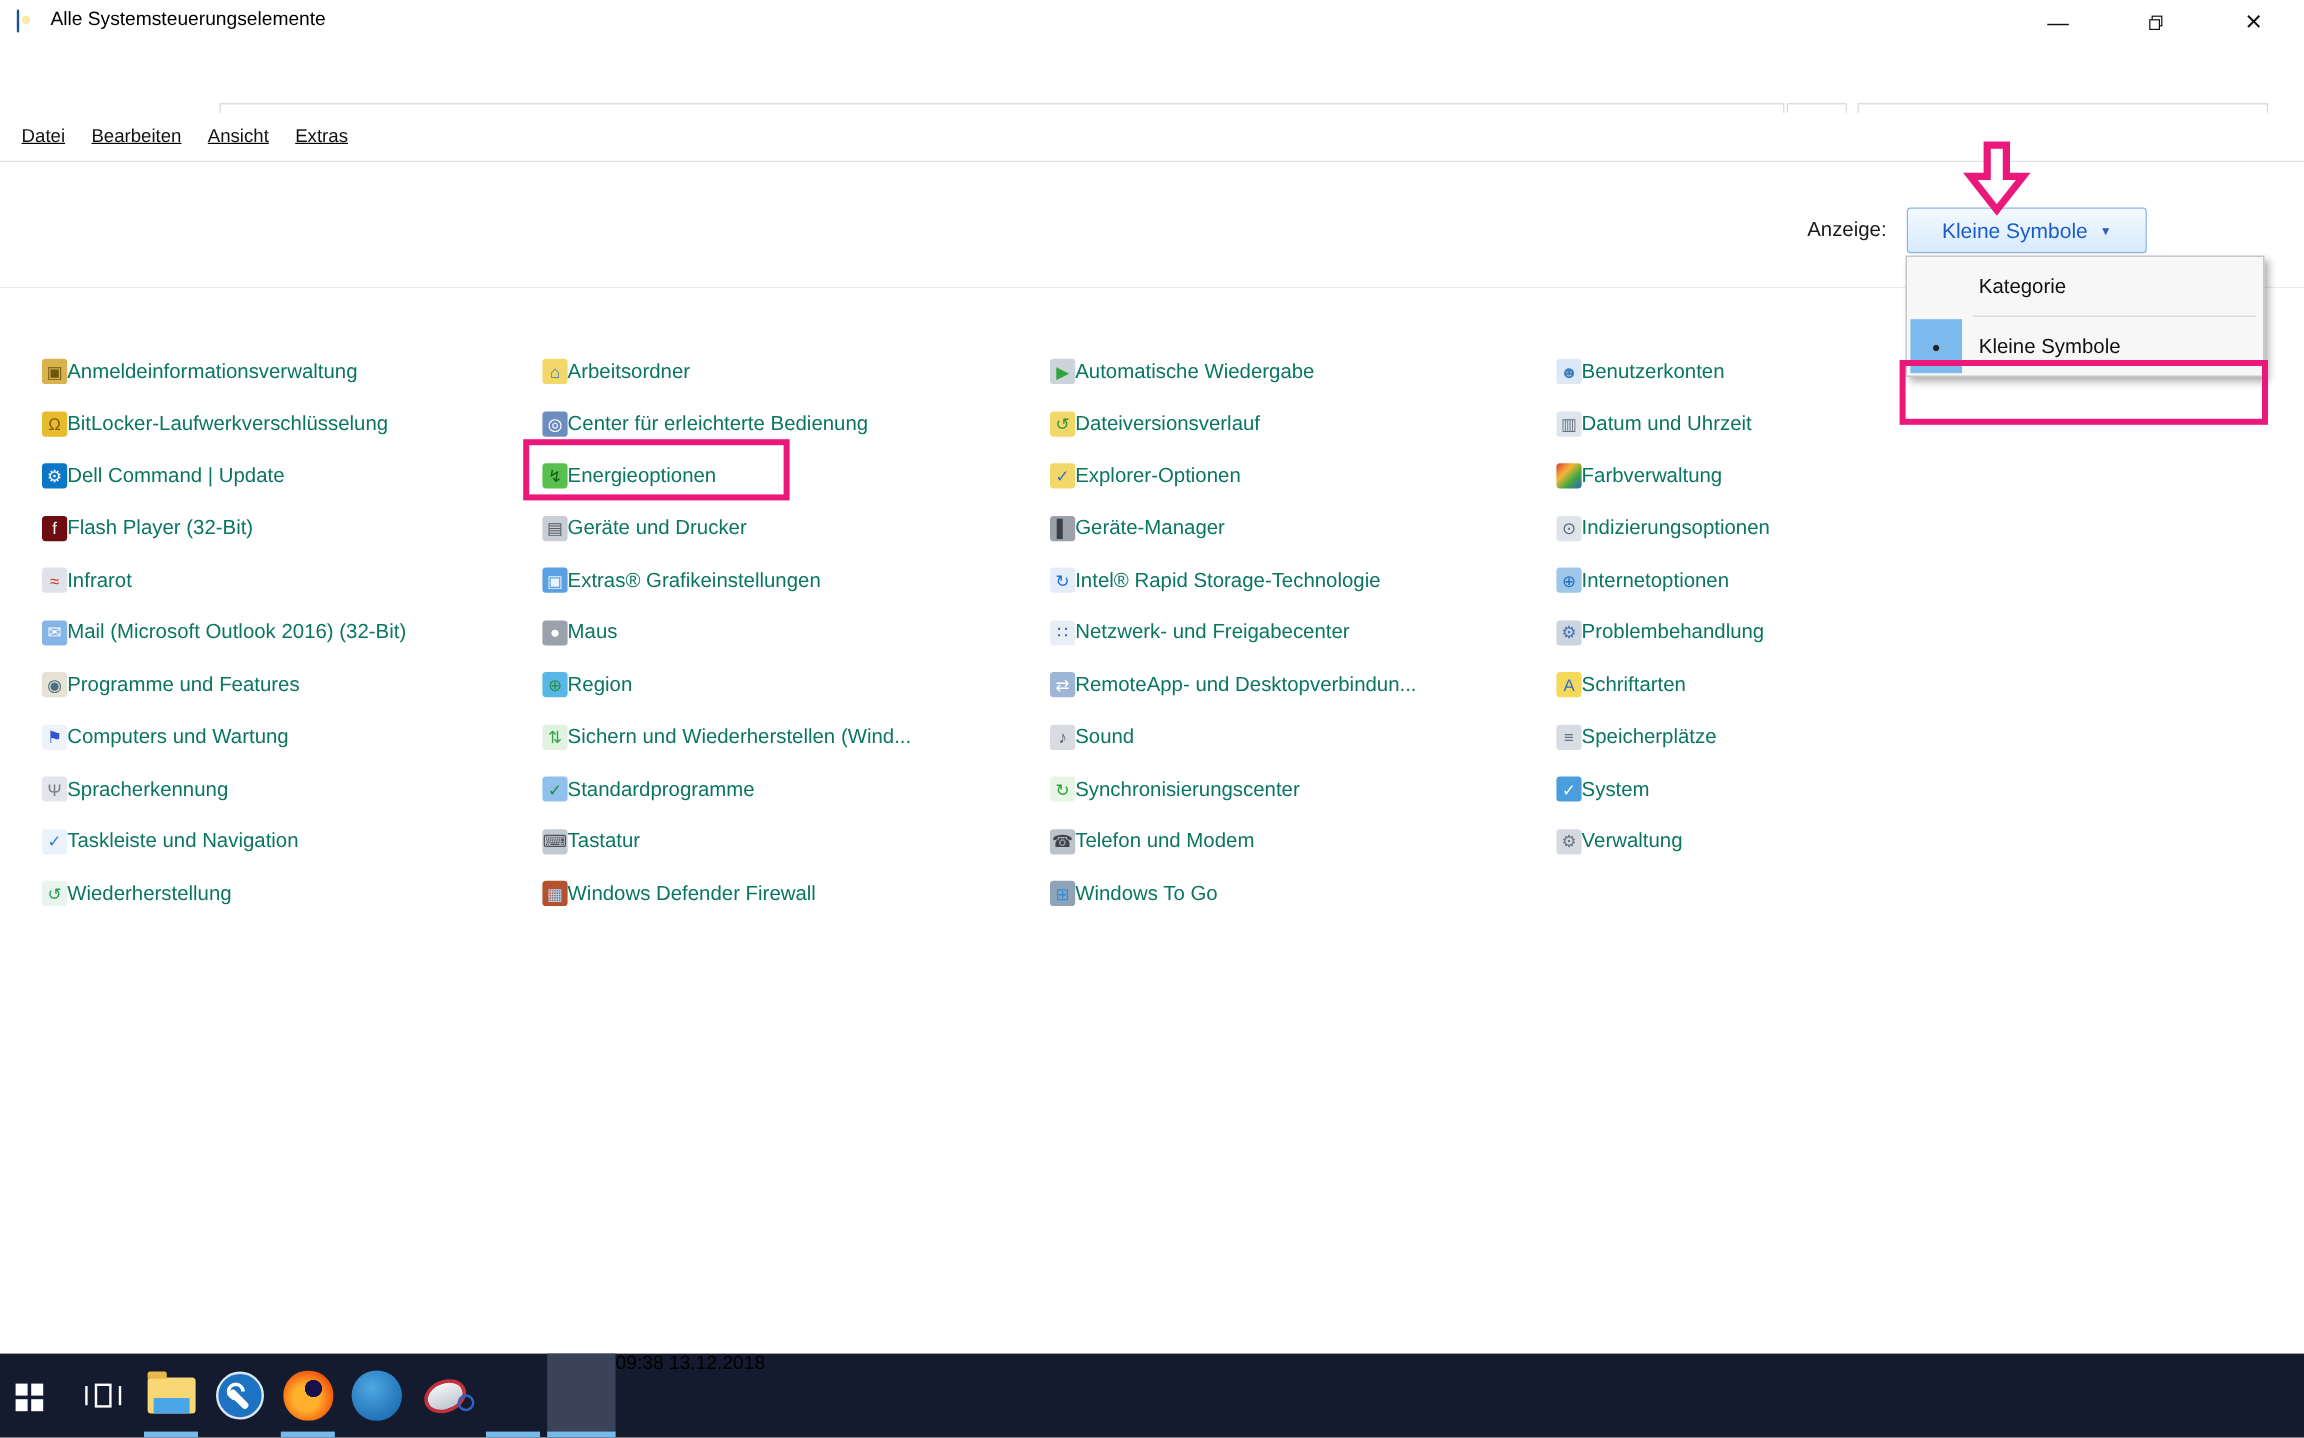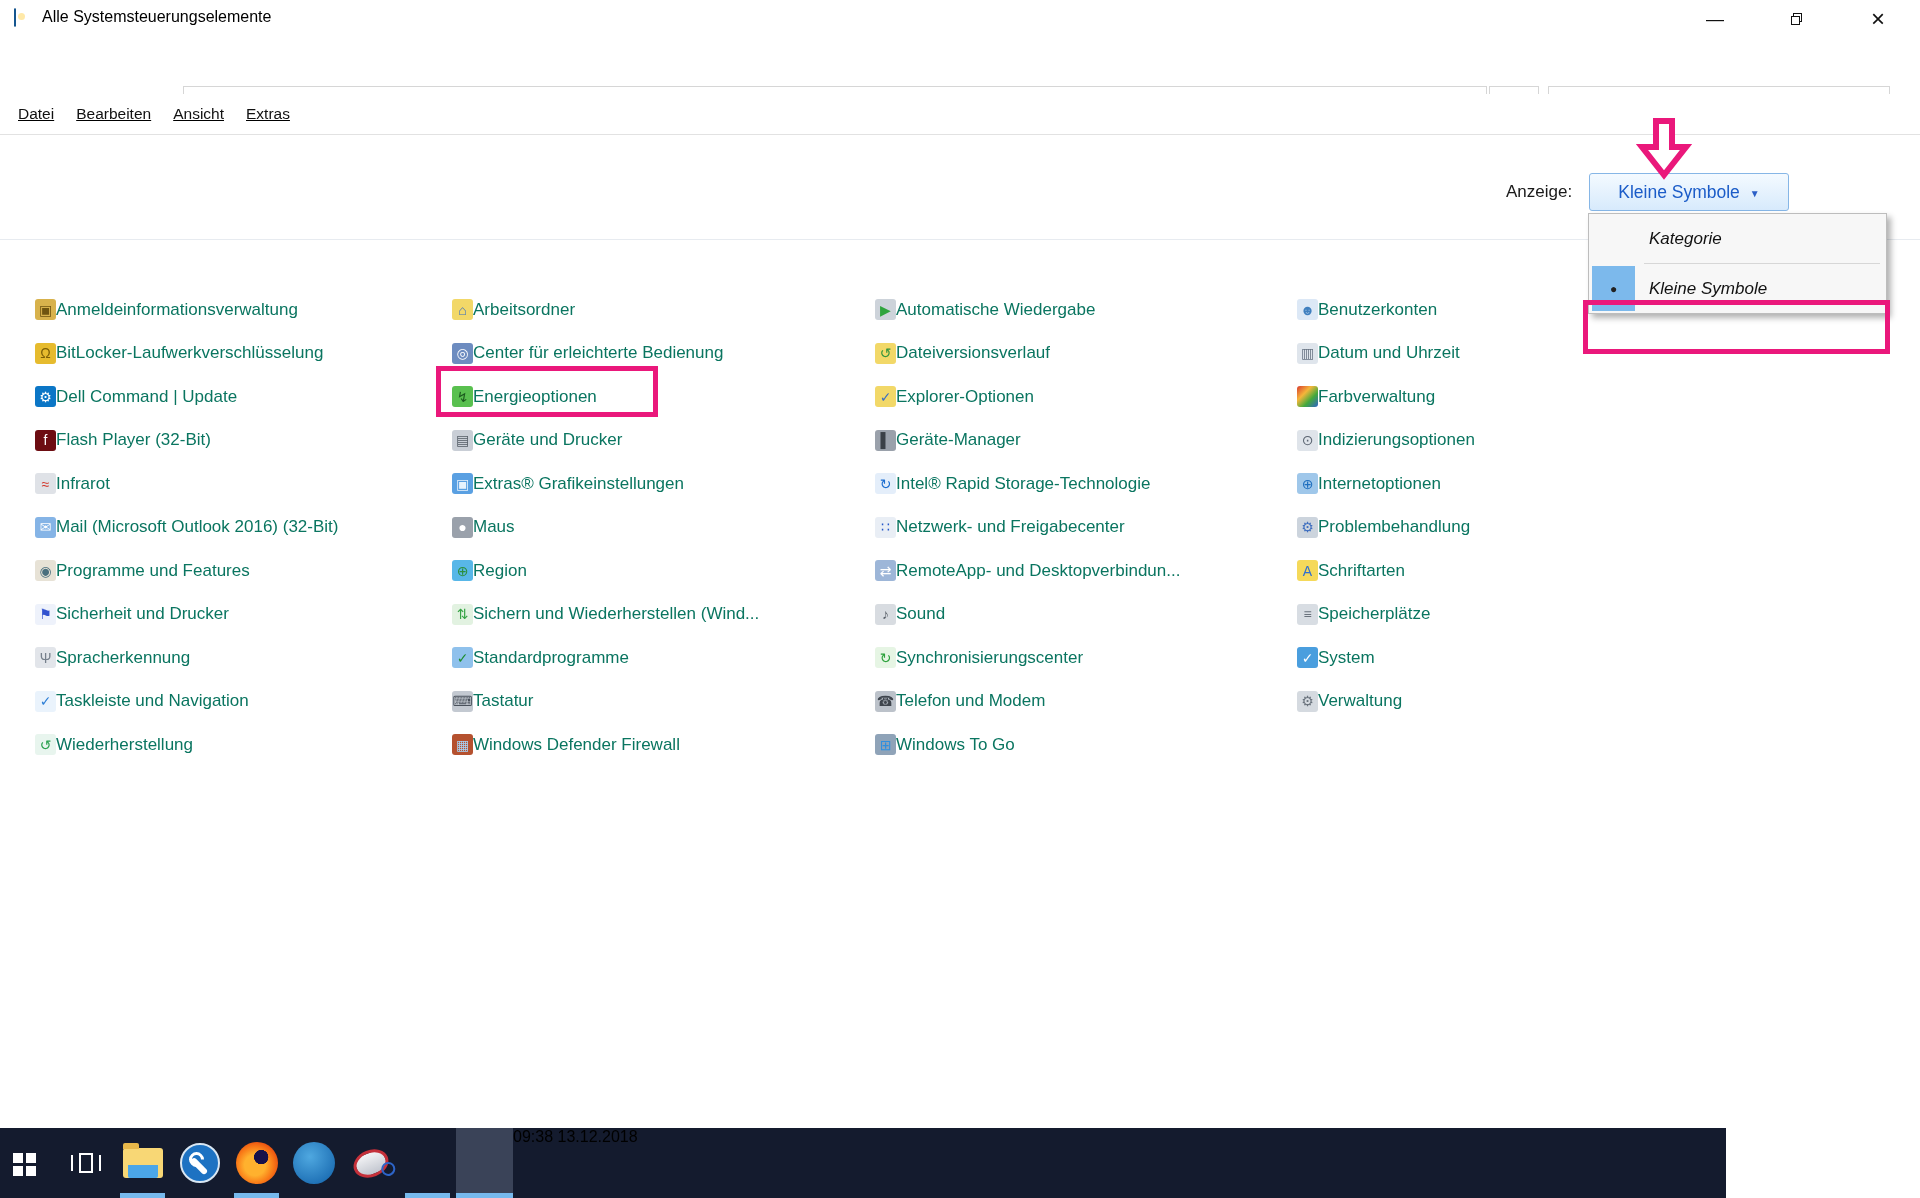--- a/index.html
+++ b/index.html
@@ -43,39 +43,39 @@
 
   
   .page-title{position:absolute;left:28px;top:168px;font-size:25px;color:#2b59c3;}
   .view-label{position:absolute;left:1506px;top:182px;font-size:17px;color:#1a1a1a;}
   .view-btn{position:absolute;left:1589px;top:173px;width:200px;height:38px;border:1px solid #86b6e6;border-radius:3px;background:linear-gradient(#f4faff,#d7eafc);display:flex;align-items:center;justify-content:center;gap:10px;font-size:17.5px;color:#1b5cc8;}
   .view-btn .caret{font-size:10px;color:#2b5fc7;margin-top:2px;}
   .header-line{position:absolute;left:0;top:239px;width:1920px;height:1px;background:#e7ebf0;}
 
   
   .view-menu{position:absolute;left:1588px;top:213px;width:299px;background:#f7f7f7;border:1px solid #bdbdbd;box-shadow:4px 4px 6px rgba(0,0,0,0.30);z-index:50;padding:2px 0;}
-  .vm-item{height:45px;display:flex;align-items:center;position:relative;font-style:italic;}
+  .vm-item{height:45px;display:flex;align-items:center;position:relative;}
   .vm-bullet{width:43px;height:45px;display:flex;align-items:center;justify-content:center;font-size:12px;color:#222;flex:0 0 auto;margin-left:3px;}
   .vm-bullet.sel{background:#7cb9ec;}
   .vm-label{font-size:17px;color:#111;margin-left:14px;white-space:nowrap;}
   .vm-sep{height:1px;background:#d7d7d7;margin:2px 6px 2px 55px;}
 
   
   .items-grid{position:absolute;left:0;top:288px;width:1920px;height:490px;}
   .col{position:absolute;top:0;}
   .cp-item{height:43.5px;display:flex;align-items:center;cursor:pointer;}
   .item-ico{width:21px;height:21px;border-radius:3px;display:flex;align-items:center;justify-content:center;font-size:14px;line-height:1;flex:0 0 auto;}
   .item-label{font-size:17px;color:#0a7560;white-space:nowrap;}
 
   
   .ann-box{position:absolute;border:5px solid #ea187b;z-index:60;pointer-events:none;}
   .ann-arrow{position:absolute;z-index:60;pointer-events:none;}
 
   
-  .taskbar{position:absolute;left:0;top:1128px;width:1726px;height:70px;background:#141b2e;display:flex;align-items:stretch;}
+  .taskbar{position:absolute;left:0;top:1128px;width:1920px;height:70px;background:#141b2e;display:flex;align-items:stretch;}
   .tb-app{width:57px;height:70px;position:relative;display:flex;align-items:center;justify-content:center;}
   .tb-app.active{background:#3a4358;}
   .tb-underline{position:absolute;bottom:0;left:6px;width:45px;height:5px;background:#76b9ed;}
   .tb-app.active .tb-underline{left:0;width:57px;}
 
   .icon-start{width:10px;height:10px;background:#fff;box-shadow:13px 0 0 #fff,0 13px 0 #fff,13px 13px 0 #fff;margin:-11px 11px 0 -11px;}
   .icon-taskview{width:14px;height:20px;border:2px solid #fff;position:relative;}
   .icon-taskview::before{content:"";position:absolute;left:-10px;top:0;width:2px;height:16px;background:#fff;}
   .icon-taskview::after{content:"";position:absolute;right:-10px;top:0;width:2px;height:16px;background:#fff;}
   .icon-explorer{width:40px;height:30px;background:#f8d775;border-radius:3px;position:relative;}
@@ -178,21 +178,21 @@
         <div class="cp-item">
           <span class="item-ico" style="background: rgb(133, 180, 230); color: rgb(255, 255, 255);">✉</span>
           <span class="item-label">Mail (Microsoft Outlook 2016) (32-Bit)</span>
         </div>
         <div class="cp-item">
           <span class="item-ico" style="background: rgb(231, 226, 214); color: rgb(74, 111, 126);">◉</span>
           <span class="item-label">Programme und Features</span>
         </div>
         <div class="cp-item">
           <span class="item-ico" style="background: rgb(238, 242, 251); color: rgb(51, 83, 207);">⚑</span>
-          <span class="item-label">Sicherheit und Drucker</span>
+          <span class="item-label">Computers und Wartung</span>
         </div>
         <div class="cp-item">
           <span class="item-ico" style="background: rgb(226, 229, 234); color: rgb(118, 128, 140);">Ψ</span>
           <span class="item-label">Spracherkennung</span>
         </div>
         <div class="cp-item">
           <span class="item-ico" style="background: rgb(234, 243, 252); color: rgb(46, 127, 214);">✓</span>
           <span class="item-label">Taskleiste und Navigation</span>
         </div>
         <div class="cp-item">

